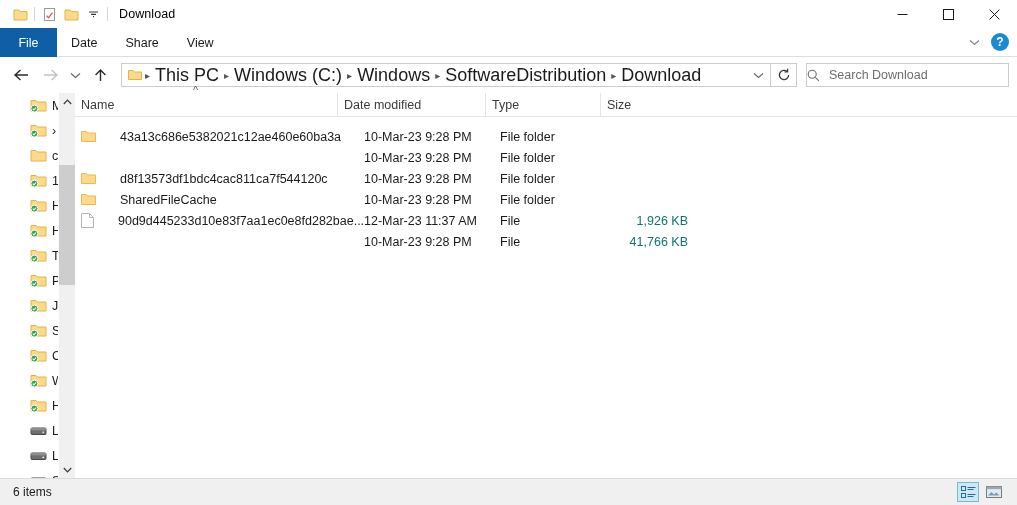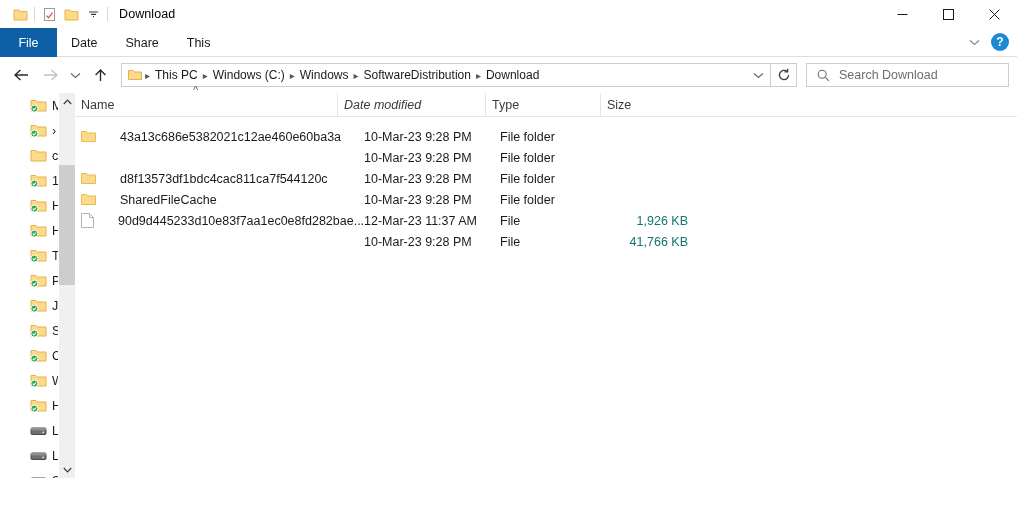--- a/index.html
+++ b/index.html
@@ -55,28 +55,28 @@
   .nav-btn { width:26px; height:26px; display:flex; align-items:center; justify-content:center; }
   .nav-btn.back { margin-left:8px; }
   .nav-btn.fwd  { margin-left:3px; }
   .nav-btn.recent { margin-left:3px; width:18px; }
   .nav-btn.up { margin-left:3px; }
   .addr-input {
     margin-left:8px; height:24px; flex:0 0 650px; border:1px solid #cccccc;
     background:#fff; display:flex; align-items:center; padding:0 2px 0 6px;
   }
   .crumb-folder { width:14px; height:12px; margin-right:2px; }
-  .crumb { font-size:12px; color:#1a1a1a; padding:0 4px; line-height:22px; }
+  .crumb { font-size:18px; color:#1a1a1a; padding:0 4px; line-height:22px; }
   .crumb-sep { font-size:10px; color:#555; padding:0 1px; }
   .addr-drop { margin-left:auto; width:20px; display:flex; align-items:center; justify-content:center; }
   .refresh-btn { width:26px; height:24px; border:1px solid #cccccc; border-left:none;
       display:flex; align-items:center; justify-content:center; background:#fff; }
   .searchbox {
     margin-left:9px; height:24px; width:203px; border:1px solid #cccccc;
-    display:flex; align-items:center; padding-left:10px; background:#fff;
+    display:flex; align-items:center; background:#fff;
   }
   .search-ph { font-size:12.5px; color:#6e6e6e; margin-left:9px; }
 
   
   .body { position:absolute; top:93px; left:0; width:1017px; height:385px; background:#fff; }
 
   
   .navpane {
     position:absolute; top:0; left:0; width:58px; height:385px;
     background:#ffffff; overflow:hidden;
@@ -180,21 +180,21 @@
             <path d="M0.6 0.6l9.8 9.8M10.4 0.6l-9.8 9.8" stroke="#1a1a1a" stroke-width="1"></path>
           </svg>
       </div>
     </div>
   </div>
 
   <div class="ribbon">
     <div class="tab file">File</div>
     <div class="tab">Date</div>
     <div class="tab">Share</div>
-    <div class="tab">This</div>
+    <div class="tab">View</div>
     <div class="ribbon-right">
       <div class="ribbon-chevron">
         <svg width="11" height="7" viewBox="0 0 11 7">
             <path d="M1 1.5l4.5 4 4.5-4" fill="none" stroke="#8a8a8a" stroke-width="1.3"></path>
           </svg>
       </div>
       <div class="help-btn">?</div>
     </div>
   </div>
 
@@ -439,21 +439,21 @@
           </svg>
       </div>
     </div>
 
     <div class="filelist">
       <div class="colheaders">
         <div class="colhdr" style="left:0;width:262px;">
           <span class="sort-caret" style="left:118px;">^</span>
           <span>Name</span>
         </div>
-        <div class="colhdr" style="left:262px;width:148px;font-style:italic;">
+        <div class="colhdr" style="left:262px;width:148px;">
           <span>Date modified</span>
         </div>
         <div class="colhdr" style="left:410px;width:115px;">
           <span>Type</span>
         </div>
         <div class="colhdr" style="left:525px;width:93px;">
           <span>Size</span>
         </div>
       </div>
 
@@ -525,14 +525,33 @@
         <div class="row">
           <div class="cell date">10-Mar-23 9:28 PM</div>
           <div class="cell type">File</div>
           <div class="cell size">41,766 KB</div>
         </div>
 
       </div>
     </div>
   </div>
 
+  <div class="statusbar">
+    <div class="status-text">6 items</div>
+    <div class="viewbtns">
+      <div class="viewbtn active">
+        <svg width="15" height="13" viewBox="0 0 15 13">
+          <rect x="0.5" y="0.5" width="4" height="4" fill="none" stroke="#2b6a93"></rect>
+          <rect x="0.5" y="7.5" width="4" height="4" fill="none" stroke="#2b6a93"></rect>
+          <path d="M6.5 1.5h8M6.5 3.5h6M6.5 8.5h8M6.5 10.5h6" stroke="#2b6a93" stroke-width="1.1"></path>
+        </svg>
+      </div>
+      <div class="viewbtn">
+        <svg width="16" height="13" viewBox="0 0 16 13">
+          <rect x="0.5" y="0.5" width="15" height="11" fill="#dfeaf2" stroke="#7a7a7a"></rect>
+          <rect x="0.5" y="0.5" width="15" height="2.6" fill="#9aa8b2"></rect>
+          <path d="M2 9.5l3.4-3.6 2.6 2.6 2.2-2 3.3 3z" fill="#7e9aad"></path>
+        </svg>
+      </div>
+    </div>
+  </div>
 
 </div>
 
 </body></html>

